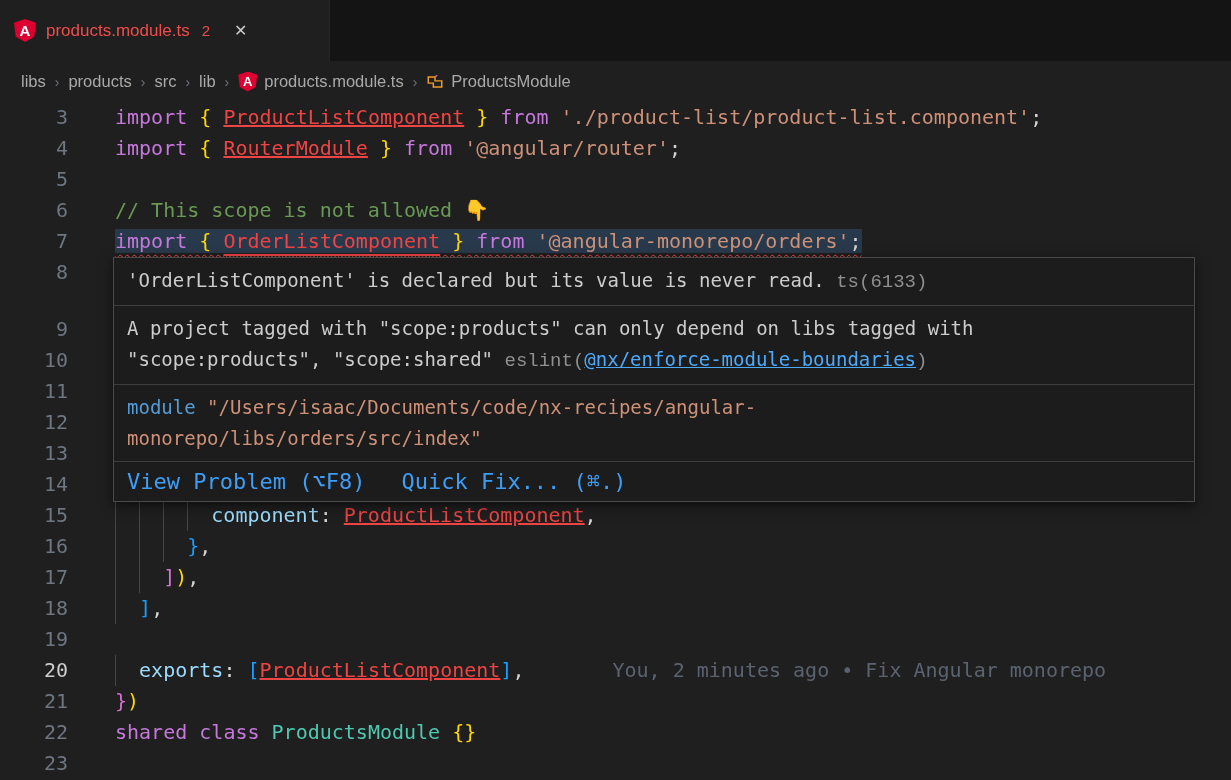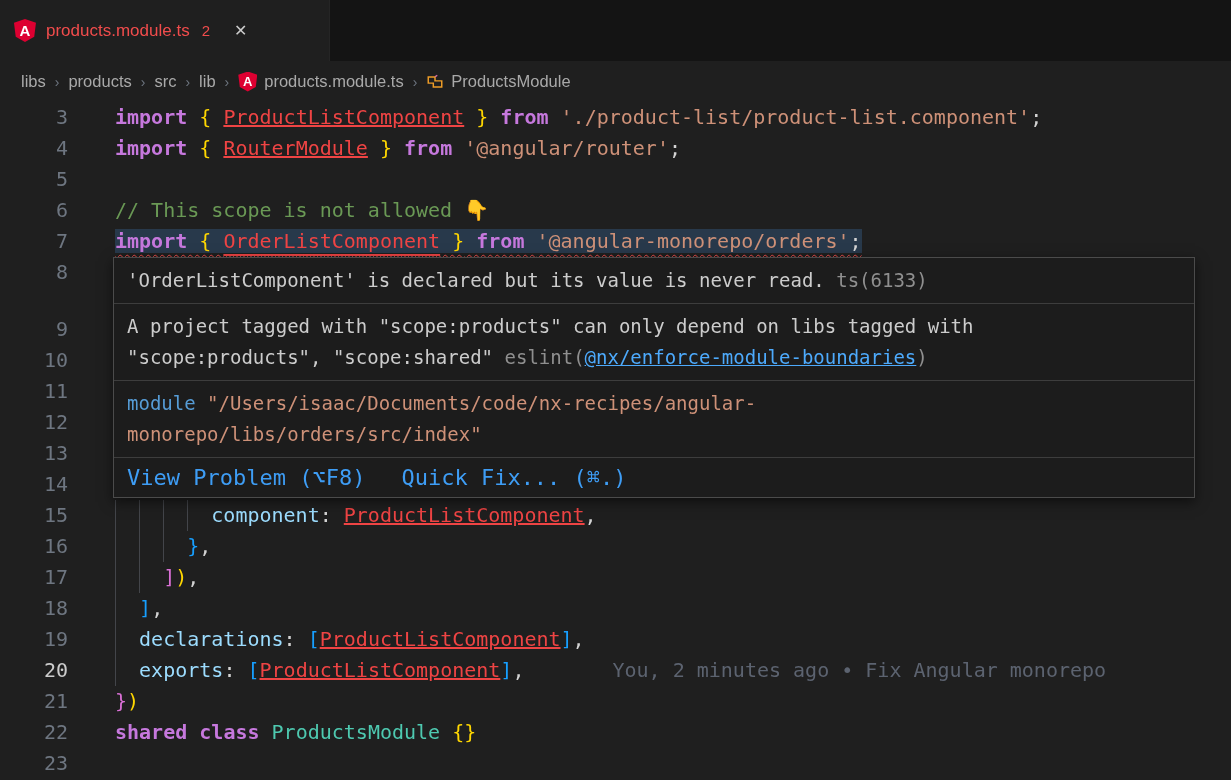--- a/index.html
+++ b/index.html
@@ -29,21 +29,21 @@
 
   
   .editor { position:relative; }
   .code-line { display:flex; height:31px; line-height:31px; font-size:20px; white-space:pre; }
   .code-line.tall { height:57px; }
   .ln { width:68px; text-align:right; color:#6e7681; flex:none; cursor:pointer; }
   .code-line.active .ln { color:#cccccc; }
   .lc { padding-left:47px; }
   .ig { display:inline-block; width:2ch; height:31px; vertical-align:top; border-left:1px solid #43454a; }
 
-  .tk-kw  { color:#c678dd;font-weight:bold; }
+  .tk-kw  { color:#c678dd; }
   .tk-cls { color:#ef4444;text-decoration:underline; }
   .tk-mod { color:#4ec9b0; }
   .tk-str { color:#ce9178; }
   .tk-com { color:#6a9955; }
   .tk-prop{ color:#9cdcfe; }
   .tk-pun { color:#d4d4d4; }
   .tk-b1  { color:#ffd700; }
   .tk-b2  { color:#da70d6; }
   .tk-b3  { color:#179fff; }
   .tk-emoji { color:#e8b14e; }
@@ -51,21 +51,21 @@
   .hl-error { background:rgba(56,100,146,0.38);
               text-decoration:underline wavy #f14c4c 1px; text-underline-offset:6px; }
   .blame { color:#5c6370; margin-left:88px; }
 
   
   .hover-popup { position:absolute; left:113px; top:257px; width:1082px;
          background:#1c1c1c; border:1px solid #4b4b4b; z-index:20;
          box-shadow:0 4px 12px rgba(0,0,0,0.55);
          font-size:19px; line-height:31px; color:#cccccc; }
   .hp-section { padding:7px 13px; border-bottom:1px solid #3d3d3d; }
-  .dim { color:#8f8f8f; }
+  .dim { color:#8f8f8f;font-family:Liberation Mono, monospace; }
   .rule-link { color:#4daafc; text-decoration:underline; cursor:pointer; }
   .hp-keyword { color:#569cd6; }
   .hp-path { color:#ce9178; }
   .hp-actions { display:flex; gap:36px; padding:4px 13px; font-size:22px; }
   .action-link { color:#3e9df5; cursor:pointer; }
 </style>
 </head>
 <body>
 
 <div class="tab-strip">
@@ -111,21 +111,21 @@
       <div class="code-line"><span class="ln">9</span><span class="lc"></span></div>
       <div class="code-line"><span class="ln">10</span><span class="lc"></span></div>
       <div class="code-line"><span class="ln">11</span><span class="lc"></span></div>
       <div class="code-line"><span class="ln">12</span><span class="lc"></span></div>
       <div class="code-line"><span class="ln">13</span><span class="lc"></span></div>
       <div class="code-line"><span class="ln">14</span><span class="lc"></span></div>
       <div class="code-line"><span class="ln">15</span><span class="lc"><span class="ig"></span><span class="ig"></span><span class="ig"></span><span class="ig"></span><span class="tk-prop">component</span><span class="tk-pun">: </span><span class="tk-cls">ProductListComponent</span><span class="tk-pun">,</span></span></div>
       <div class="code-line"><span class="ln">16</span><span class="lc"><span class="ig"></span><span class="ig"></span><span class="ig"></span><span class="tk-b3">}</span><span class="tk-pun">,</span></span></div>
       <div class="code-line"><span class="ln">17</span><span class="lc"><span class="ig"></span><span class="ig"></span><span class="tk-b2">]</span><span class="tk-b1">)</span><span class="tk-pun">,</span></span></div>
       <div class="code-line"><span class="ln">18</span><span class="lc"><span class="ig"></span><span class="tk-b3">]</span><span class="tk-pun">,</span></span></div>
-      <div class="code-line"><span class="ln">19</span><span class="lc"><span class="ig"></span><span class="tk-prop">declarations</span><span class="tk-pun">: </span><span class="tk-b3">[</span><span class="tk-cls">ProductListComponent</span><span class="tk-b3">]</span><span class="tk-pun">,</span></span></div>
+      <div class="code-line"><span class="ln">19</span></div>
       <div class="code-line active"><span class="ln">20</span><span class="lc"><span class="ig"></span><span class="tk-prop">exports</span><span class="tk-pun">: </span><span class="tk-b3">[</span><span class="tk-cls">ProductListComponent</span><span class="tk-b3">]</span><span class="tk-pun">,</span><span class="blame">You, 2 minutes ago • Fix Angular monorepo</span></span></div>
       <div class="code-line"><span class="ln">21</span><span class="lc"><span class="tk-b2">}</span><span class="tk-b1">)</span></span></div>
       <div class="code-line"><span class="ln">22</span><span class="lc"><span class="tk-kw">shared </span><span class="tk-kw">class </span><span class="tk-mod">ProductsModule </span><span class="tk-b1">{}</span></span></div>
       <div class="code-line"><span class="ln">23</span><span class="lc"></span></div>
     </div>
 </div>
 
 <div class="hover-popup">
   <div class="hp-section">
     <span>'OrderListComponent' is declared but its value is never read.</span><span class="dim"> ts(6133)</span>

